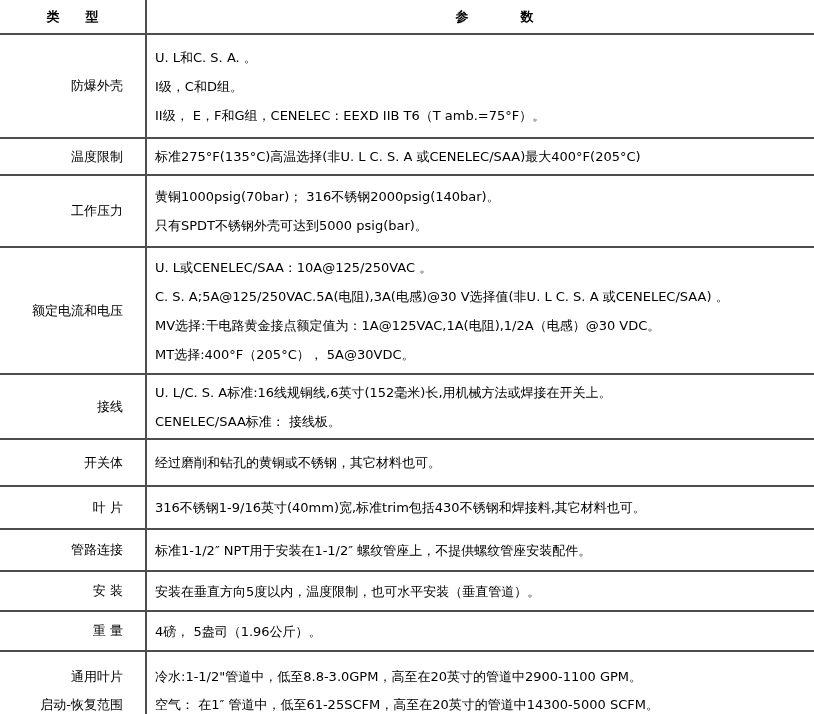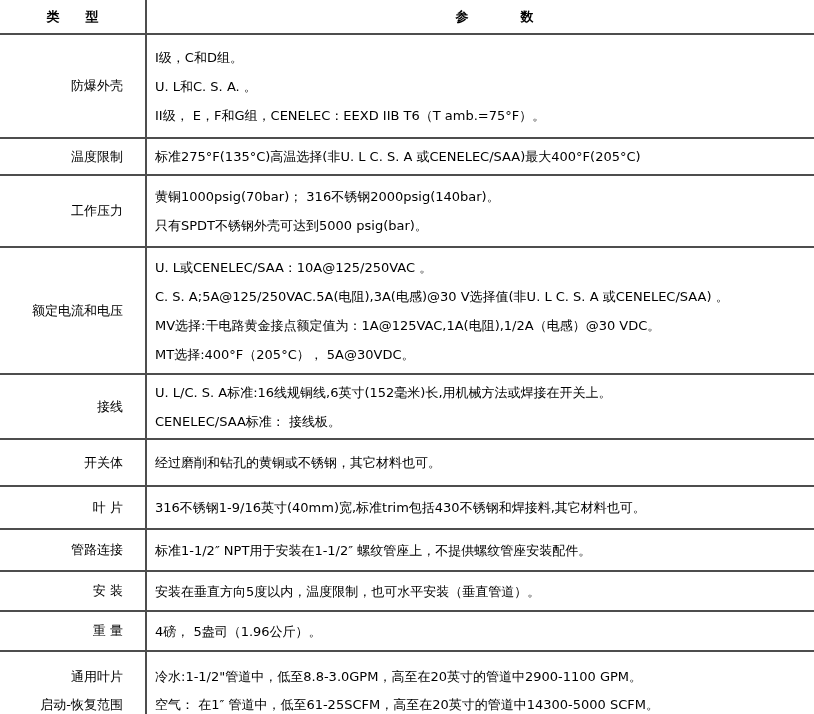--- a/index.html
+++ b/index.html
@@ -71,22 +71,22 @@
     <div class="cell-right">
       <span class="hdr-label">参　　　　数</span>
     </div>
   </div>
 
   <div class="row h-r0">
     <div class="cell-left">
       <span class="lline">防爆外壳</span>
     </div>
     <div class="cell-right">
+      <div class="pline">U. L和C. S. A. 。</div>
       <div class="pline">I级，C和D组。</div>
-      <div class="pline">U. L和C. S. A. 。</div>
       <div class="pline">II级， E，F和G组，CENELEC：EEXD IIB T6（T amb.=75°F）。</div>
     </div>
   </div>
 
   <div class="row h-r1">
     <div class="cell-left">
       <span class="lline">温度限制</span>
     </div>
     <div class="cell-right">
       <div class="pline">标准275°F(135°C)高温选择(非U. L C. S. A 或CENELEC/SAA)最大400°F(205°C)</div>

